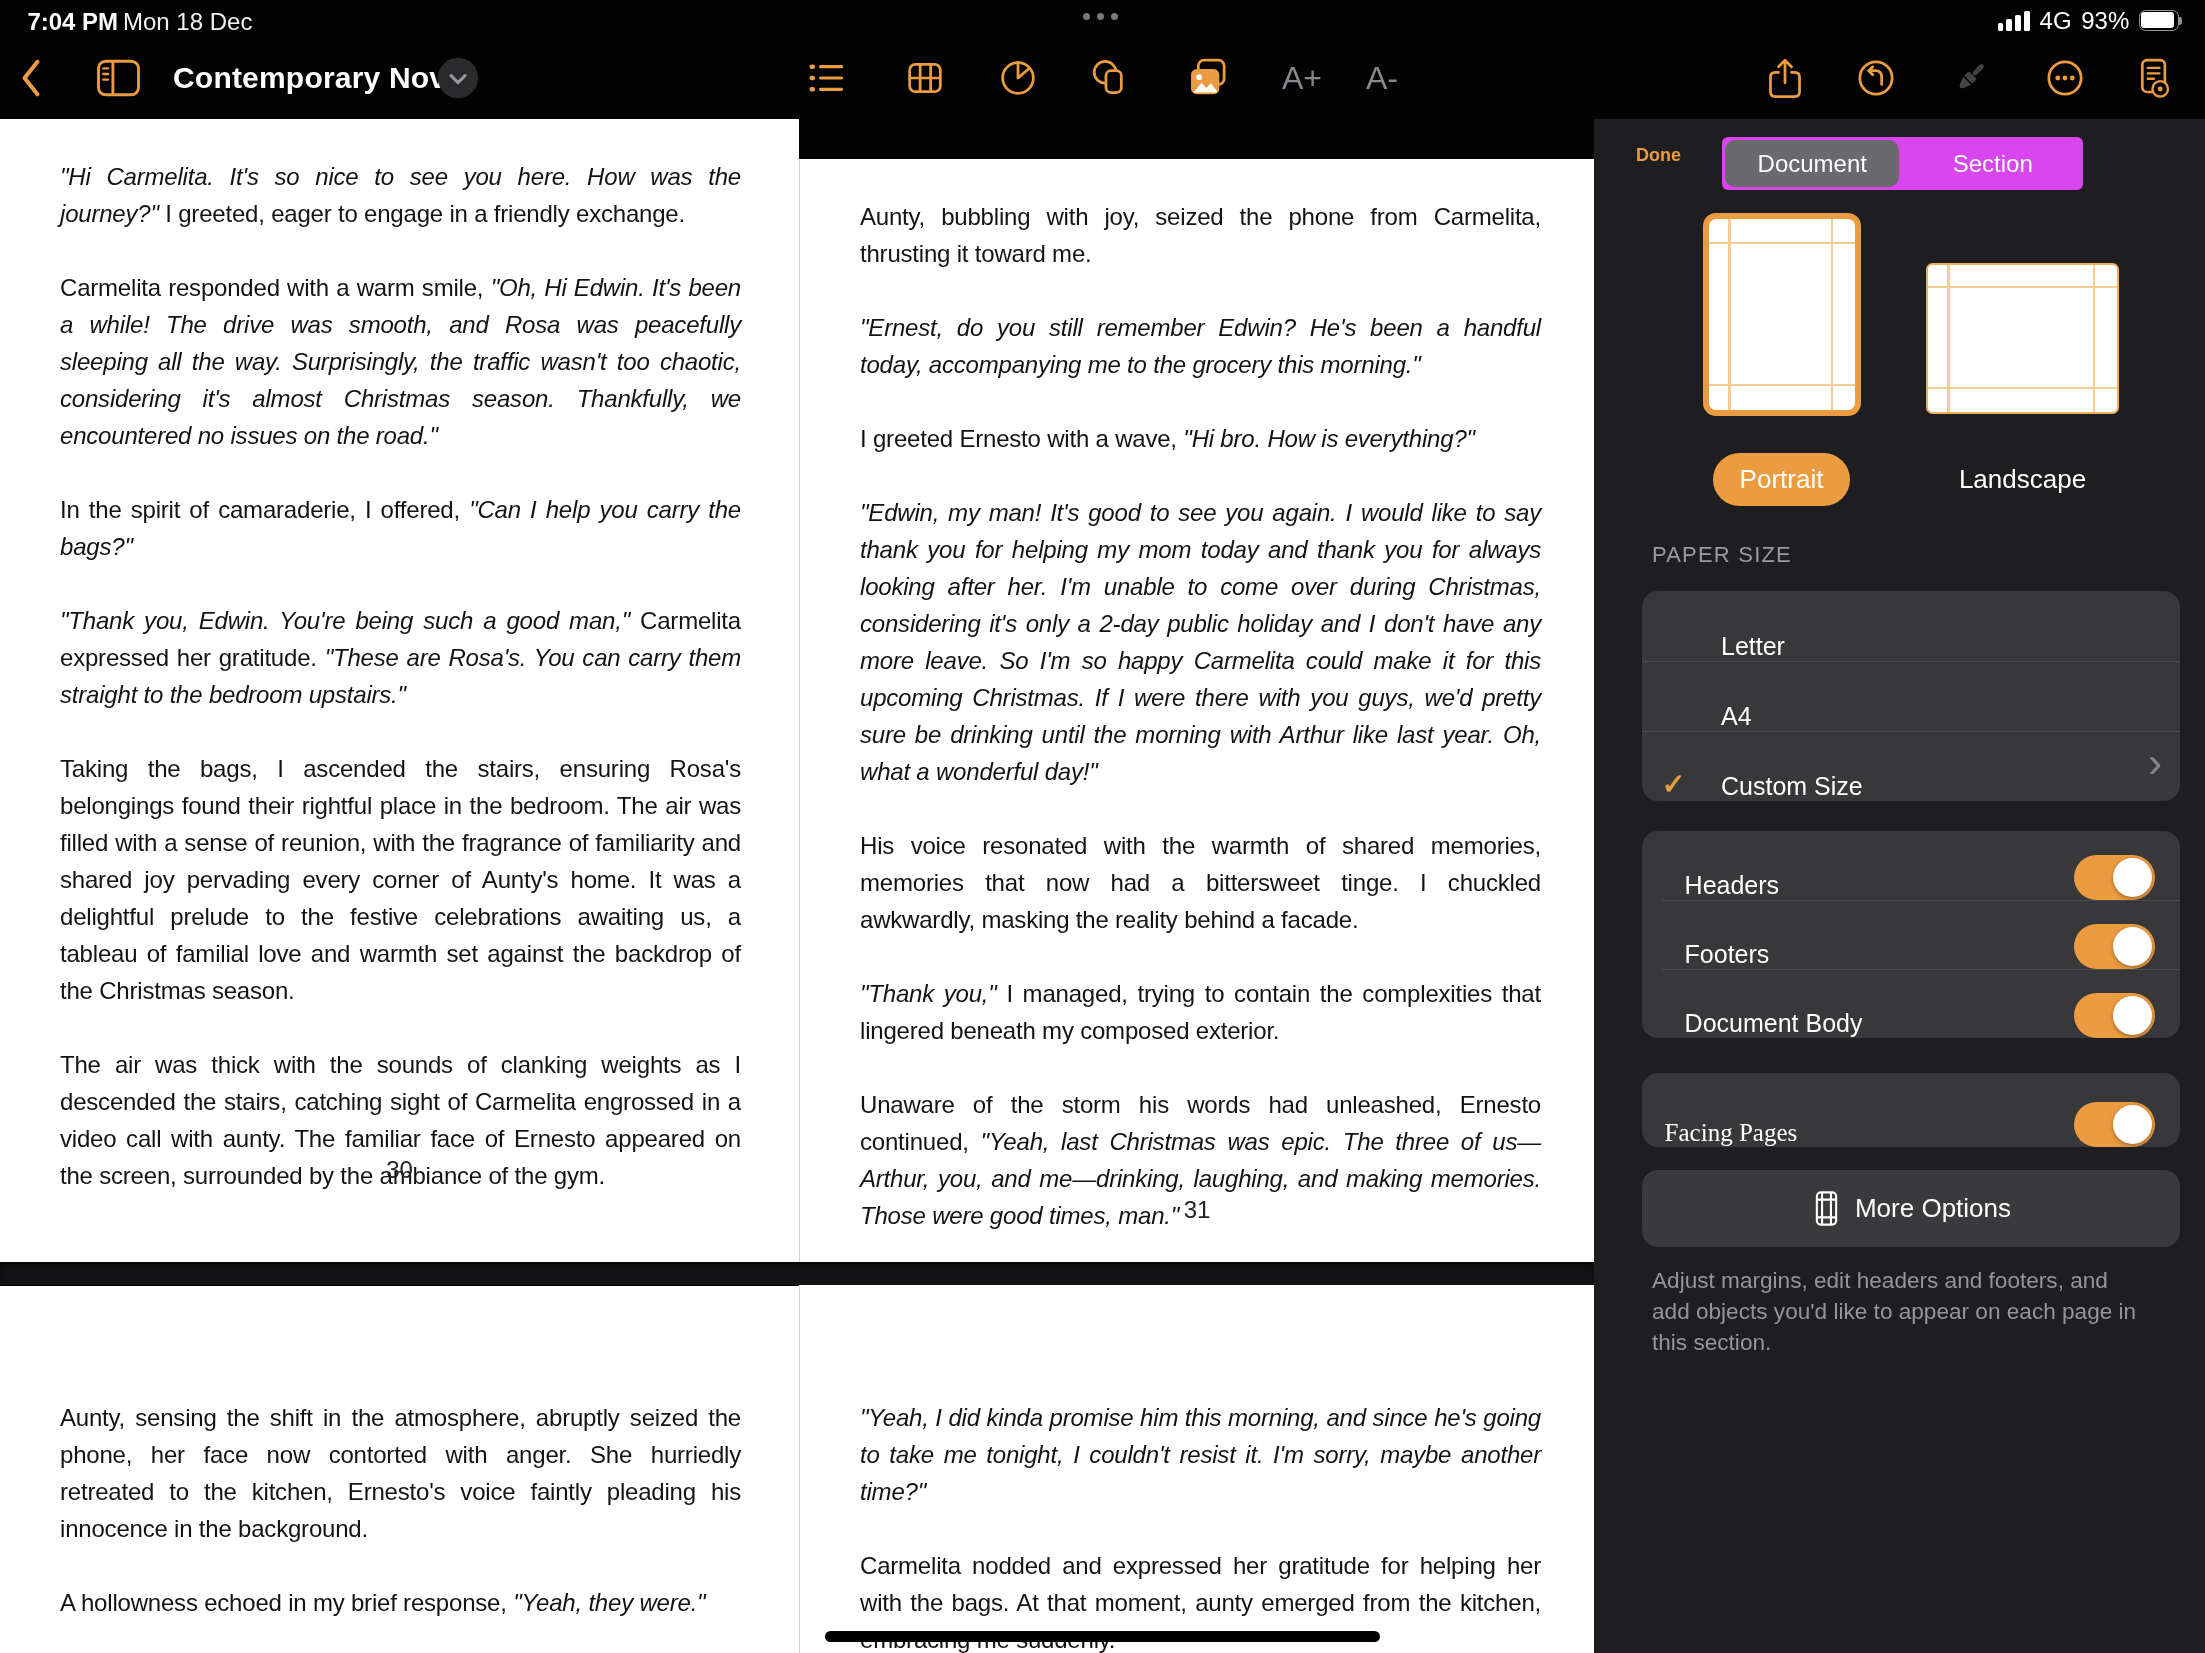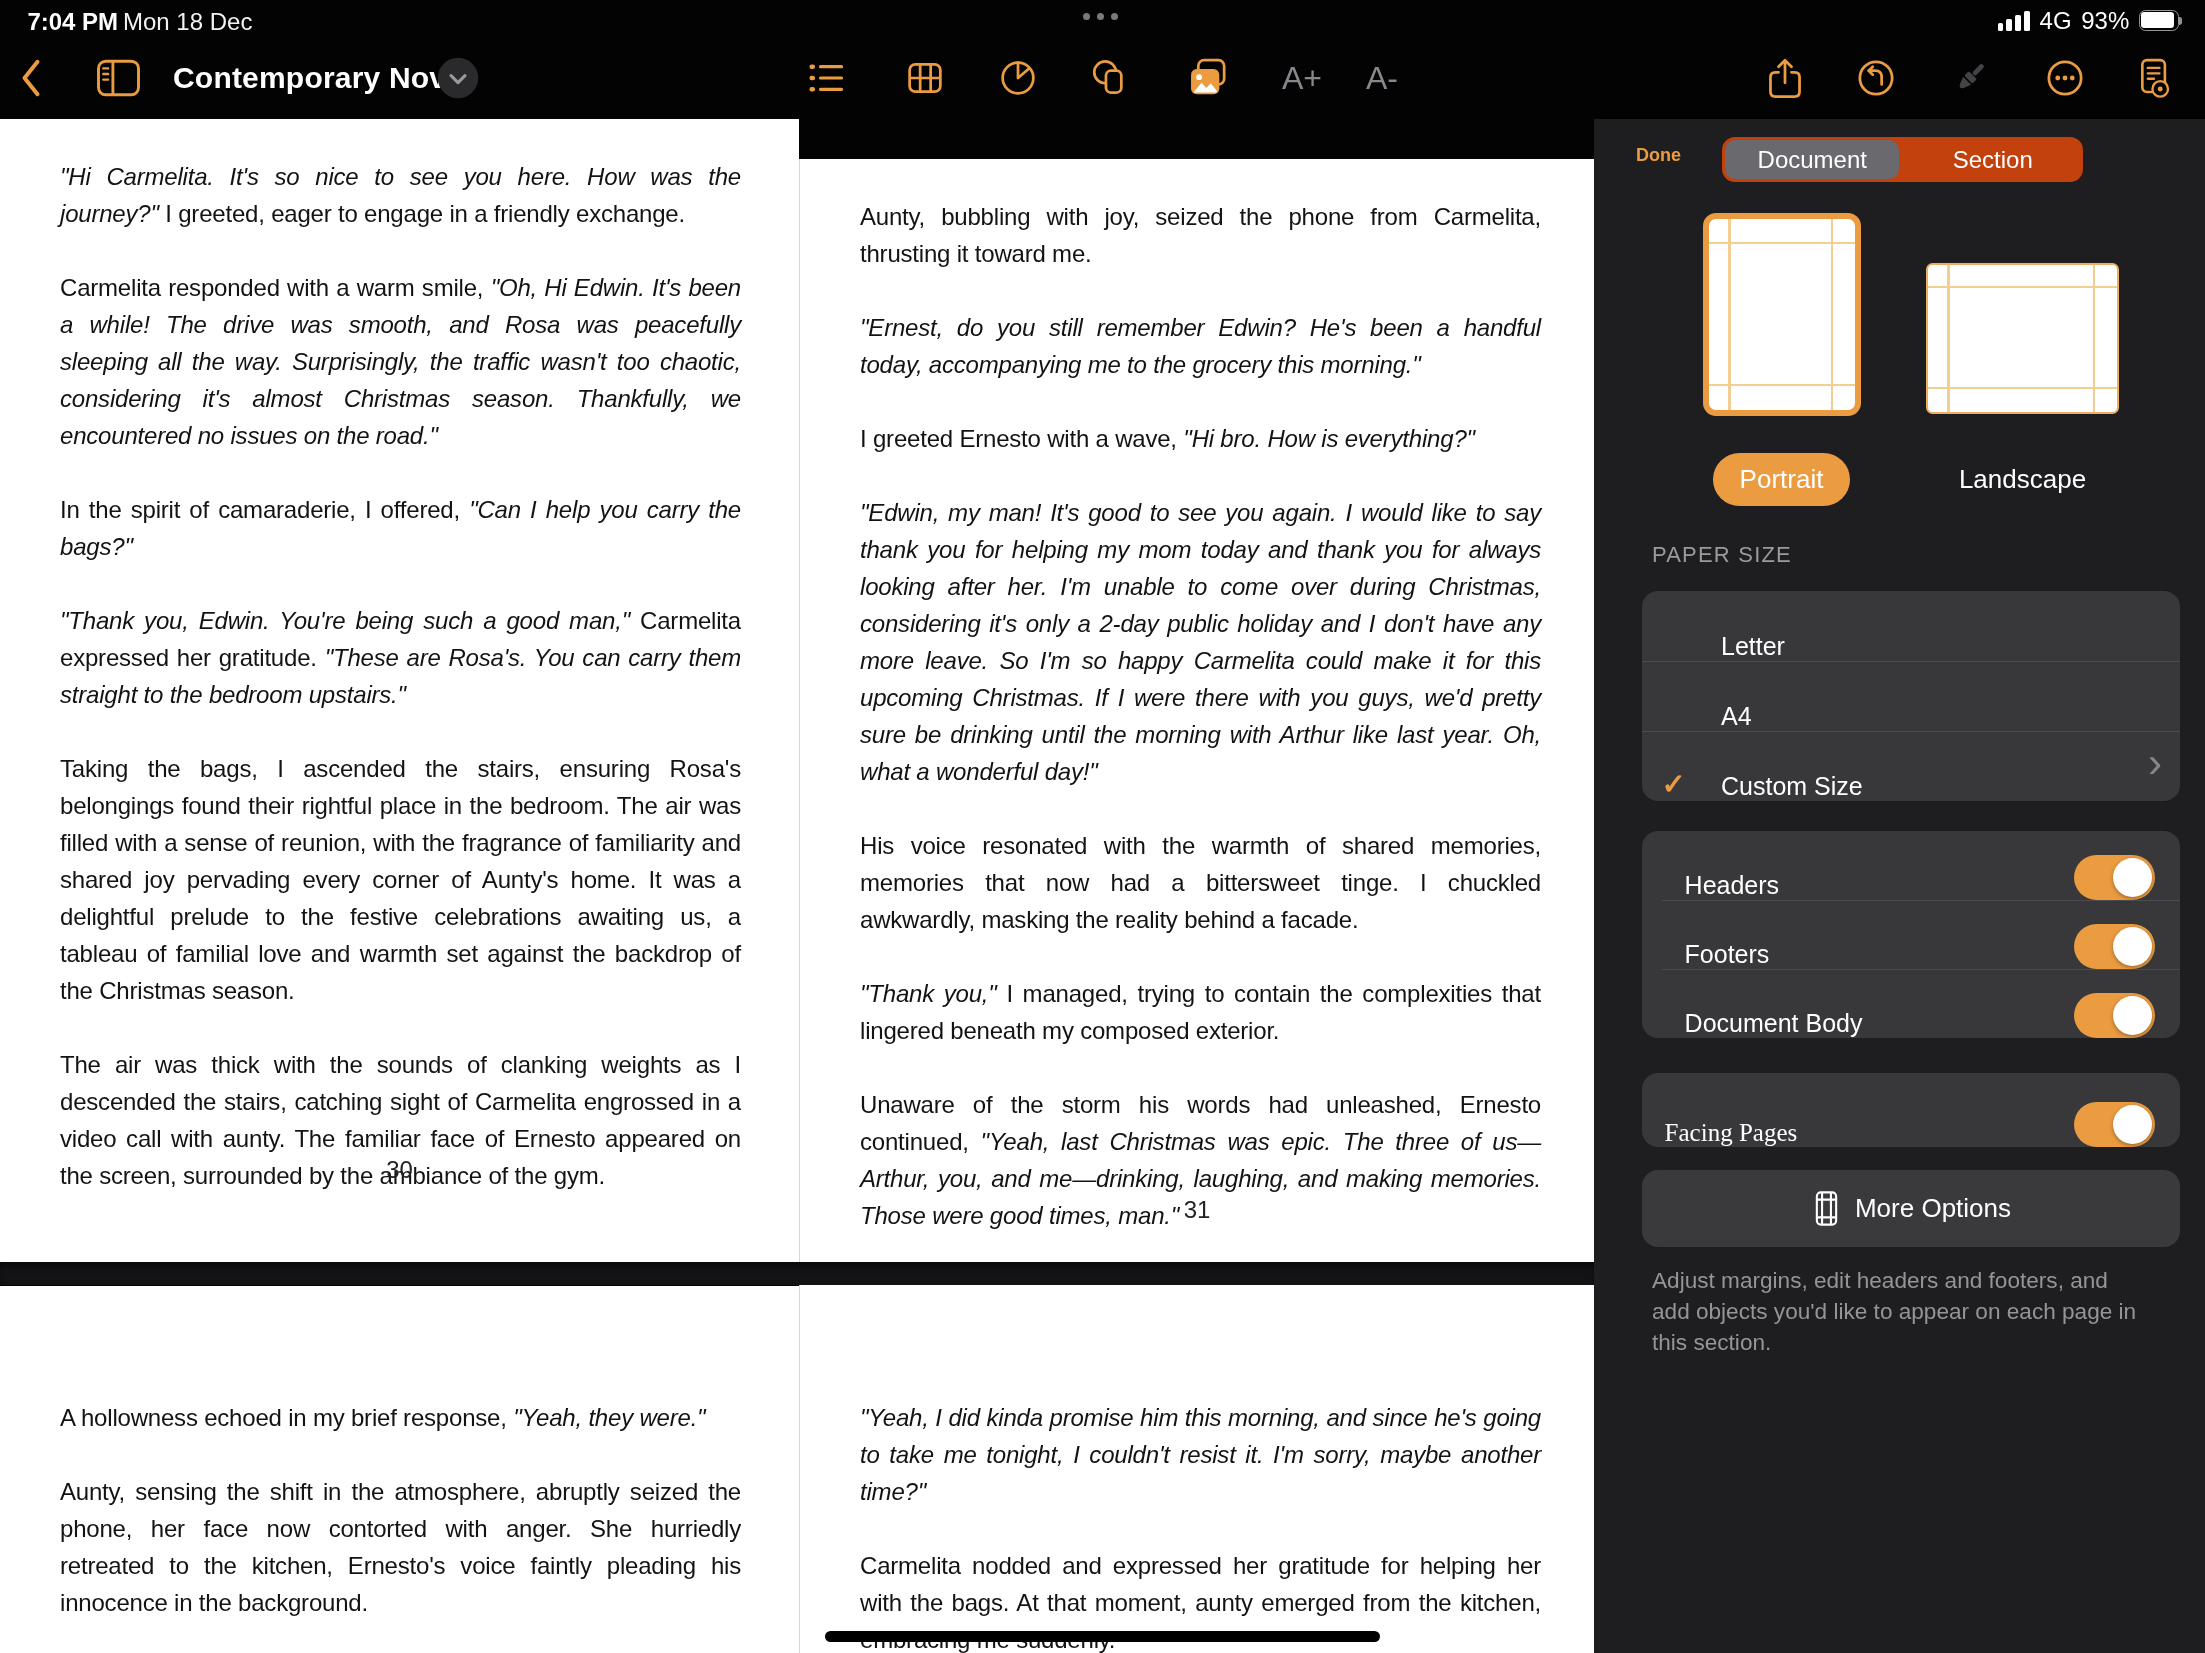--- a/index.html
+++ b/index.html
@@ -43,21 +43,21 @@
   .page-bl .pagecol, .page-br .pagecol { top:113px; }
   .pagecol p { margin:0 0 37px 0; }
   .pagecol .it { font-style:italic; }
   .pagenum { position:absolute; left:0; top:1037px; width:100%; text-align:center; font-size:24px; color:#222; }
   .home-indicator { position:absolute; left:825px; top:1631px; width:555px; height:10.5px;
                     background:#000; border-radius:5.7px; z-index:5; }
 
   
   .panel { position:absolute; left:1594px; top:119px; width:611px; height:1534px; background:#1e1e20; color:#fff; }
   .done { position:absolute; left:42px; top:26px; font-size:18px; font-weight:600; color:#ec9c40; }
-  .seg { position:absolute; left:128px; top:18px; width:361px; height:45px; background:#c2410c; border-radius:13px; display:flex; }
+  .seg { position:absolute; left:128px; top:18px; width:361px; height:53px; background:#d946ef; border-radius:6px; display:flex; }
   .seg .opt { flex:1; display:flex; align-items:center; justify-content:center; font-size:24px; color:#fff; border-radius:10.5px; margin:3.2px; }
   .seg .sel { background:#69696e; }
 
   .thumb { position:absolute; background:#fff; }
   .thumb-portrait { left:109px; top:94px; width:158px; height:203px; border:6.5px solid #ec9c40; border-radius:13px; }
   .thumb-landscape { left:332px; top:144px; width:193px; height:151px; border:2.4px solid #eeae60; border-radius:6.5px; }
   .guide { position:absolute; background:#f4cd92; }
   .gv { top:0; bottom:0; width:2.4px; }
   .gh { left:0; right:0; height:2.4px; }
   .orient-pill { position:absolute; left:119px; top:334px; width:137px; height:53px; background:#ec9c40;
@@ -243,22 +243,22 @@
         <p><span class="it">"Edwin, my man! It's good to see you again. I would like to say thank you for helping my mom today and thank you for always looking after her. I'm unable to come over during Christmas, considering it's only a 2-day public holiday and I don't have any more leave. So I'm so happy Carmelita could make it for this upcoming Christmas. If I were there with you guys, we'd pretty sure be drinking until the morning with Arthur like last year. Oh, what a wonderful day!"</span></p>
         <p><span>His voice resonated with the warmth of shared memories, memories that now had a bittersweet tinge. I chuckled awkwardly, masking the reality behind a facade.</span></p>
         <p><span class="it">"Thank you," </span><span>I managed, trying to contain the complexities that lingered beneath my composed exterior.</span></p>
         <p><span>Unaware of the storm his words had unleashed, Ernesto continued, </span><span class="it">"Yeah, last Christmas was epic. The three of us—Arthur, you, and me—drinking, laughing, and making memories. Those were good times, man."</span></p>
       </div>
     <div class="pagenum">31</div>
   </div>
   <div class="gapband"></div>
   <div class="page page-bl">
     <div class="pagecol">
+        <p><span>Aunty, sensing the shift in the atmosphere, abruptly seized the phone, her face now contorted with anger. She hurriedly retreated to the kitchen, Ernesto's voice faintly pleading his innocence in the background.</span></p>
         <p><span>A hollowness echoed in my brief response, </span><span class="it">"Yeah, they were."</span></p>
-        <p><span>Aunty, sensing the shift in the atmosphere, abruptly seized the phone, her face now contorted with anger. She hurriedly retreated to the kitchen, Ernesto's voice faintly pleading his innocence in the background.</span></p>
       </div>
   </div>
   <div class="page page-br">
     <div class="pagecol">
         <p><span class="it">"Yeah, I did kinda promise him this morning, and since he's going to take me tonight, I couldn't resist it. I'm sorry, maybe another time?"</span></p>
         <p><span>Carmelita nodded and expressed her gratitude for helping her with the bags. At that moment, aunty emerged from the kitchen, embracing me suddenly.</span></p>
       </div>
   </div>
   <div class="home-indicator"></div>
 

